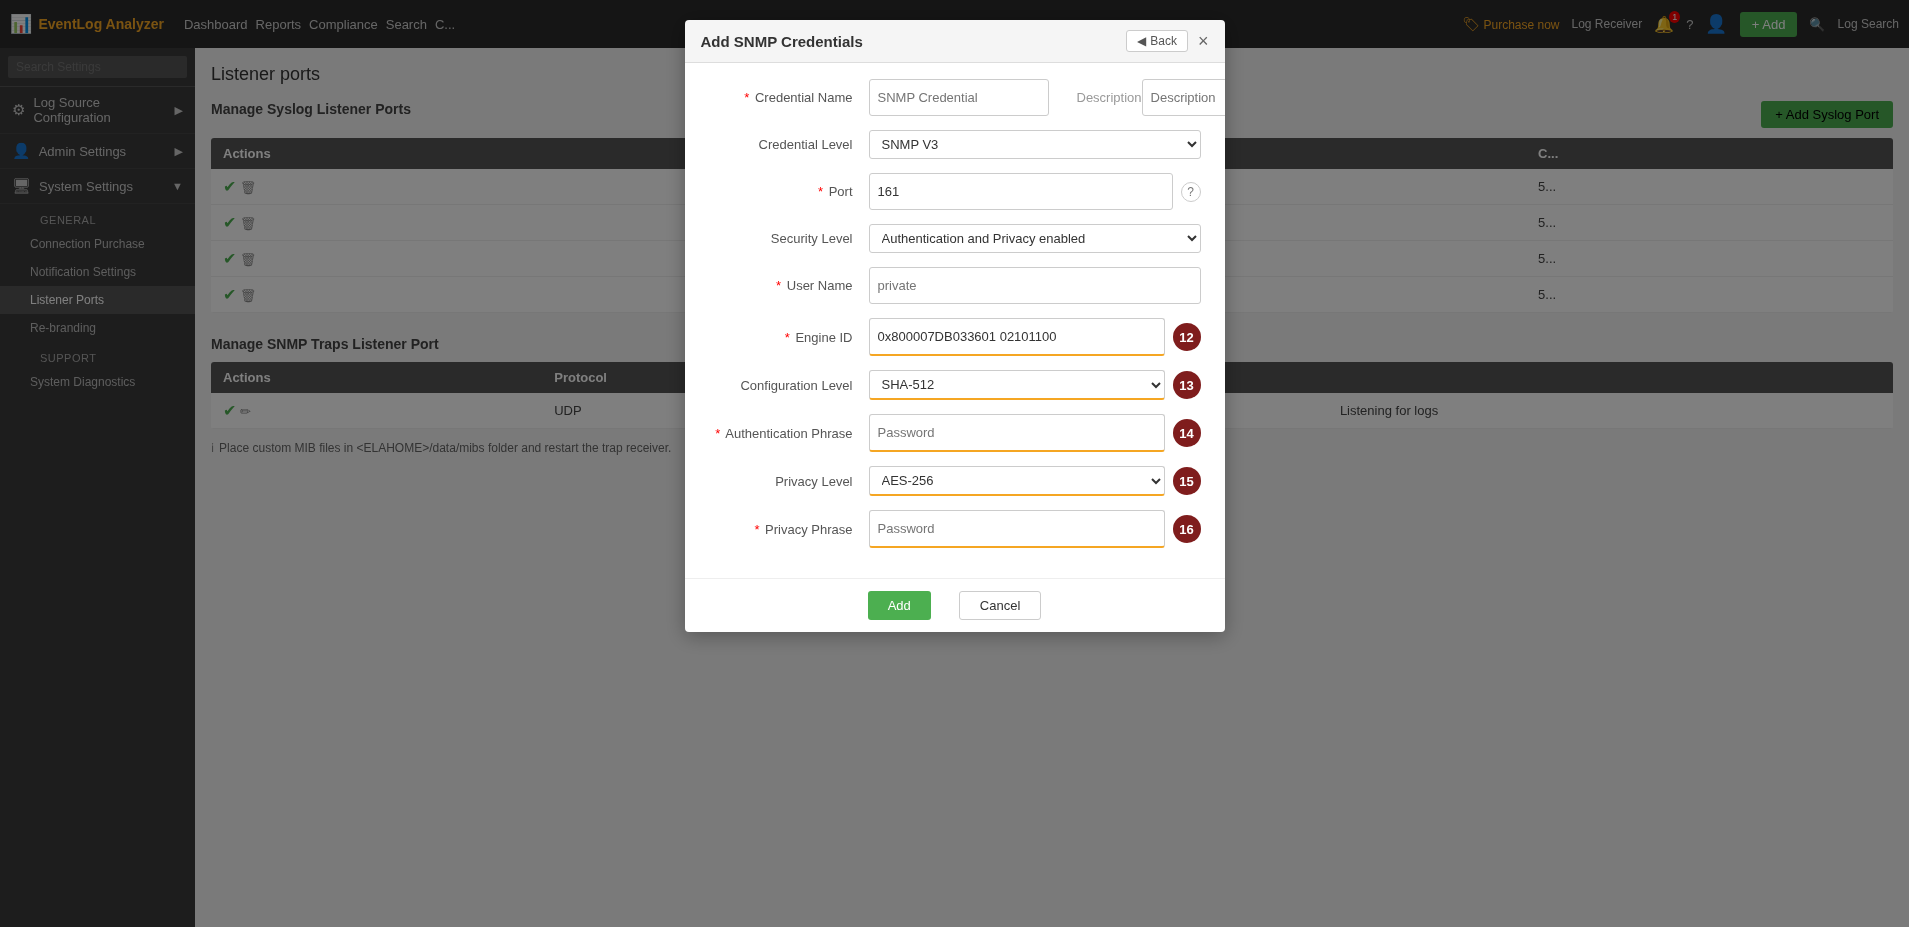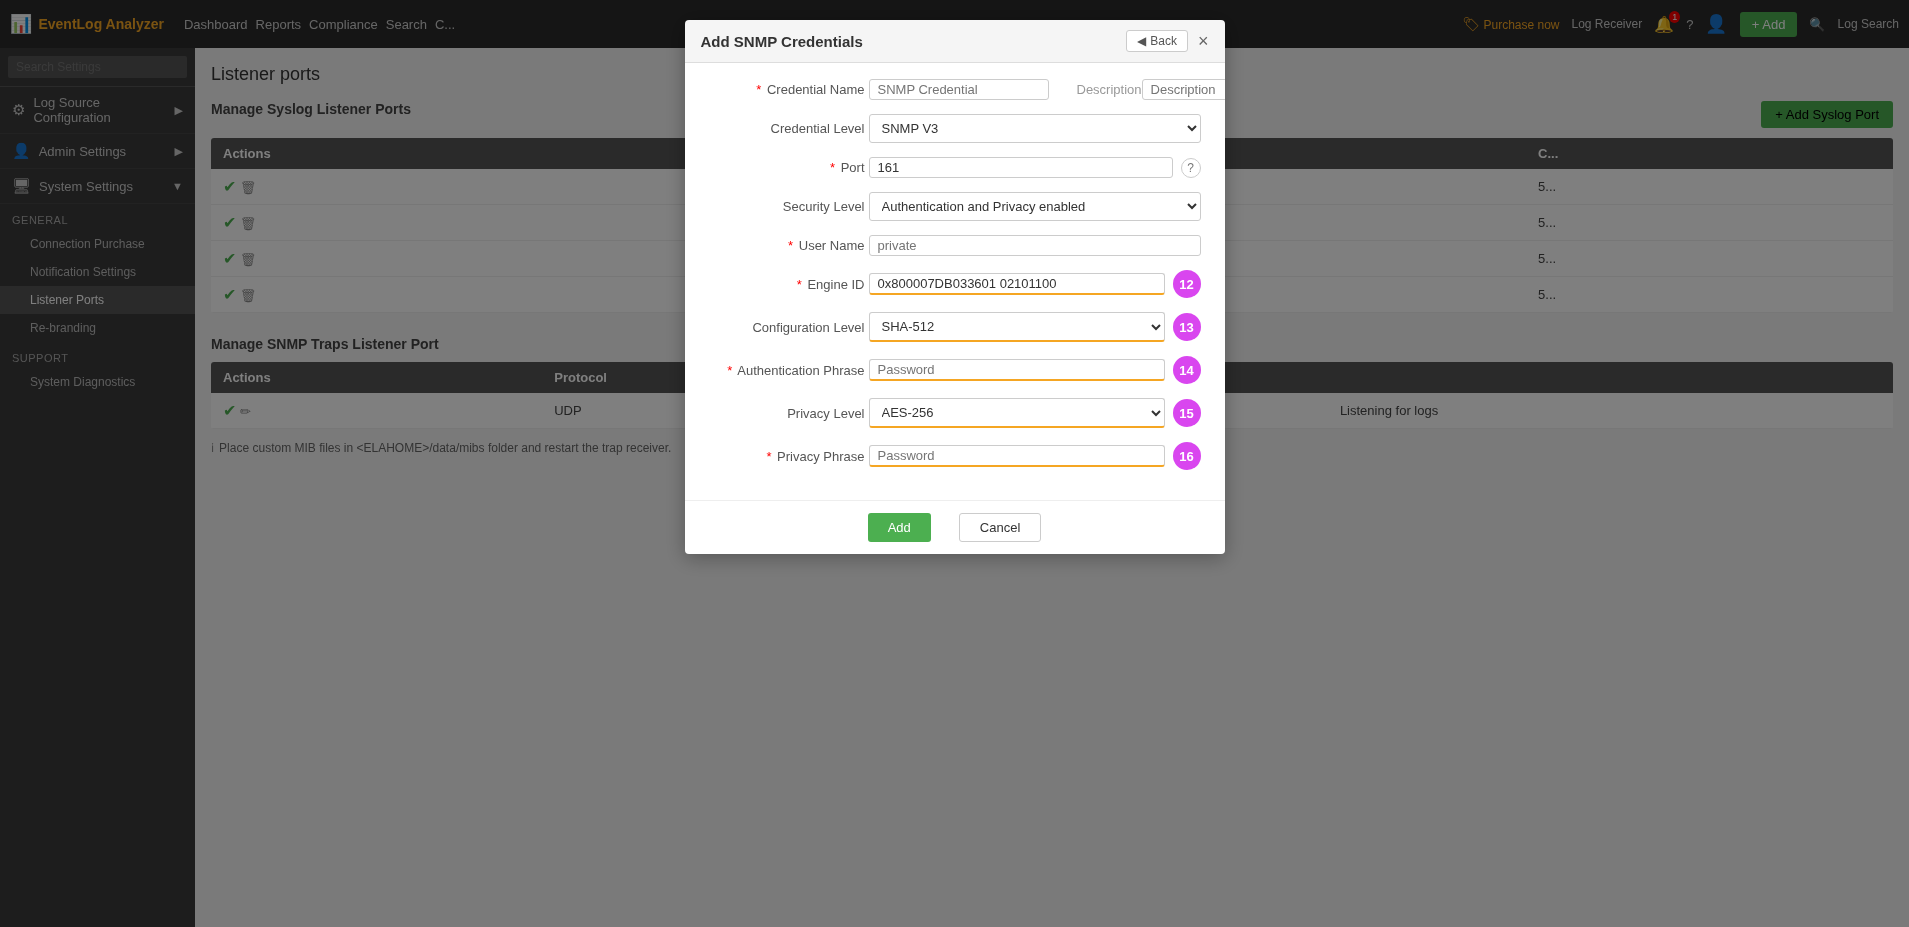--- a/index.html
+++ b/index.html
@@ -92,20 +92,21 @@
       border-bottom: 1px solid #444;
     }
     .sidebar-item .icon { margin-right: 8px; font-size: 15px; }
     .sidebar-item .arrow { margin-left: auto; font-size: 11px; }
     .sidebar-section-label {
       padding: 10px 12px 4px 12px;
       font-size: 11px;
       color: #aaa;
       text-transform: uppercase;
       letter-spacing: 0.5px;
+      margin-left: 28px;
     }
     .sidebar-sub-item {
       padding: 7px 12px 7px 30px;
       cursor: pointer;
       color: #bbb;
       font-size: 12px;
     }
     .sidebar-sub-item.active { color: #fff; background: #555; }
 
     
@@ -223,29 +224,29 @@
     }
     .modal-body { padding: 16px 24px; }
     .form-row {
       display: flex;
       align-items: center;
       margin-bottom: 14px;
     }
     .form-label {
       width: 160px;
       text-align: right;
-      padding-right: 4px;
+      padding-right: 16px;
       font-size: 13px;
       color: #555;
       flex-shrink: 0;
     }
     .form-label .required { color: red; margin-right: 2px; }
     .form-input {
       flex: 1;
-      padding: 2px 8px;
+      padding: 10px 8px;
       border: 1px solid #ccc;
       border-radius: 3px;
       font-size: 13px;
       color: #333;
     }
     .form-select {
       flex: 1;
       padding: 5px 8px;
       border: 1px solid #ccc;
       border-radius: 3px;
@@ -271,21 +272,21 @@
       cursor: pointer;
       color: #777;
       display: flex;
       align-items: center;
       justify-content: center;
     }
     .step-badge {
       width: 28px;
       height: 28px;
       border-radius: 50%;
-      background: #d946ef;
+      background: #7f1d1d;
       color: #fff;
       font-weight: bold;
       font-size: 13px;
       display: flex;
       align-items: center;
       justify-content: center;
       margin-left: 8px;
       flex-shrink: 0;
     }
     .modal-footer {

